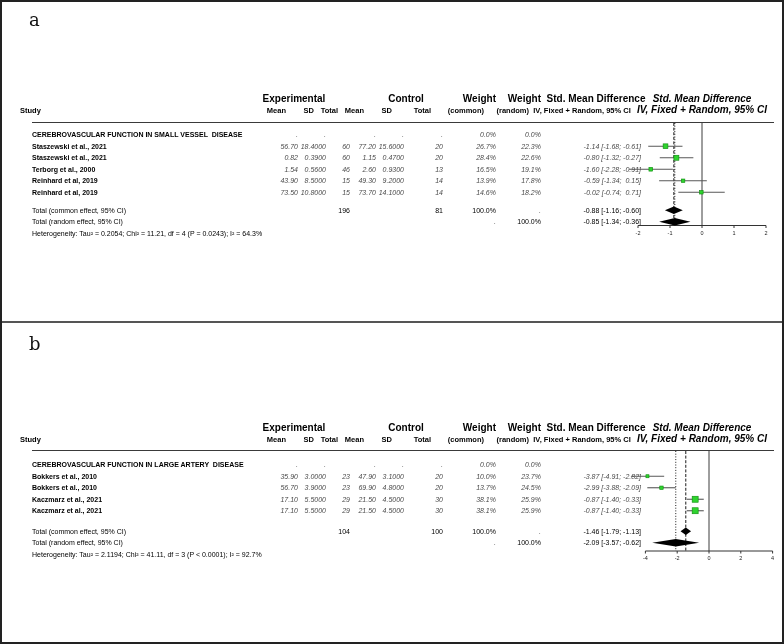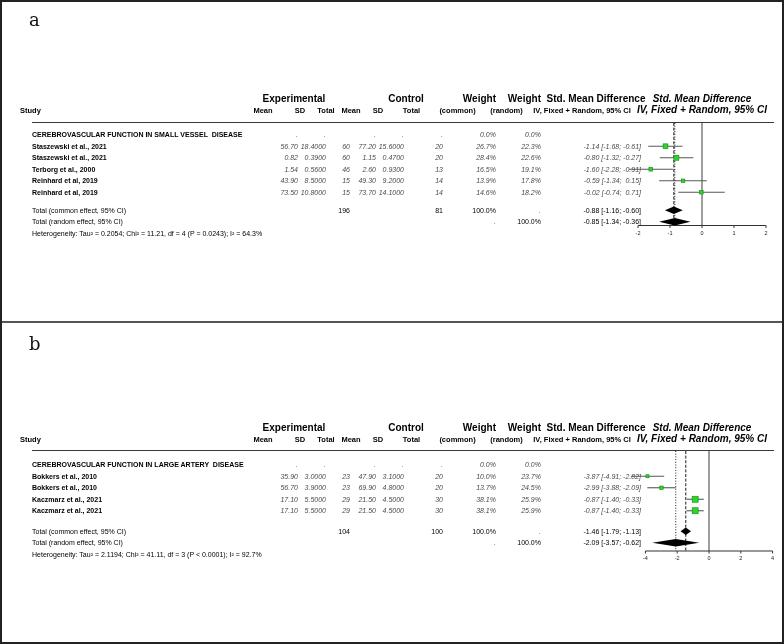--- a/index.html
+++ b/index.html
@@ -6,21 +6,21 @@
   body{background:#ffffff;font-family:"Liberation Sans",sans-serif}
   .figure{position:relative;width:784px;height:644px;background:#fff;border:2px solid #222;overflow:hidden;color:#000}
   .panel-label{position:absolute;font-family:"DejaVu Serif",serif;font-size:18px;color:#111;line-height:1}
   .rule{position:absolute;left:30px;width:742px;height:1px;background:#3a3a3a}
   .divider{position:absolute;left:0;width:784px;height:2px;background:#555}
   .h1{position:absolute;font-size:10px;font-weight:bold;white-space:nowrap;line-height:9px}
   .center{transform:translateX(-50%)}
   .rightal{transform:translateX(-100%)}
   .it{font-style:italic}
   .hdr2{position:absolute;left:18px;width:615px;display:grid;grid-template-columns:220px 46px 28px 24px 26px 28px 39px 53px 45px 106px;font-size:7.5px;font-weight:bold;height:11px;line-height:11px}
-  .hdr2 span{text-align:center;white-space:pre}
+  .hdr2 span{text-align:right;white-space:pre}
   .hdr2 .study{text-align:left}
   .hdr2 .smdcell{text-align:center;padding-right:0}
   .rows{position:absolute;left:30px;width:615px}
   .row{display:grid;grid-template-columns:220px 46px 28px 24px 26px 28px 39px 53px 45px 106px;height:11.5px;line-height:11.5px;font-size:7px}
   .row span{text-align:right;white-space:pre;overflow:visible}
   .row .study{text-align:left}
   .row.sectionrow .study, .row.studyrow .study{font-weight:bold}
   .num{font-style:italic;color:#4a4a4a}
   .smdcell{padding-right:6px}
   .het{font-size:7px;line-height:11.5px;white-space:pre;color:#000}

